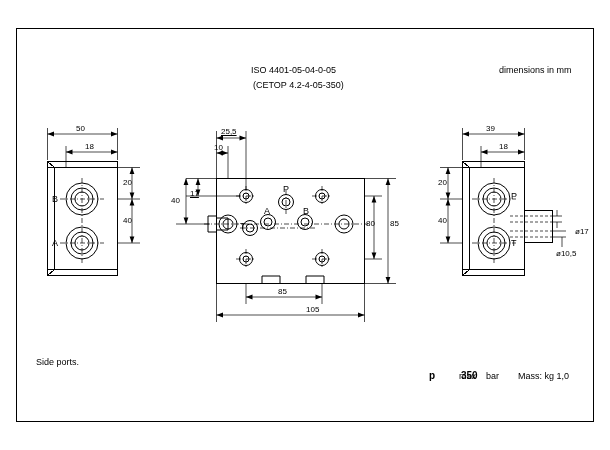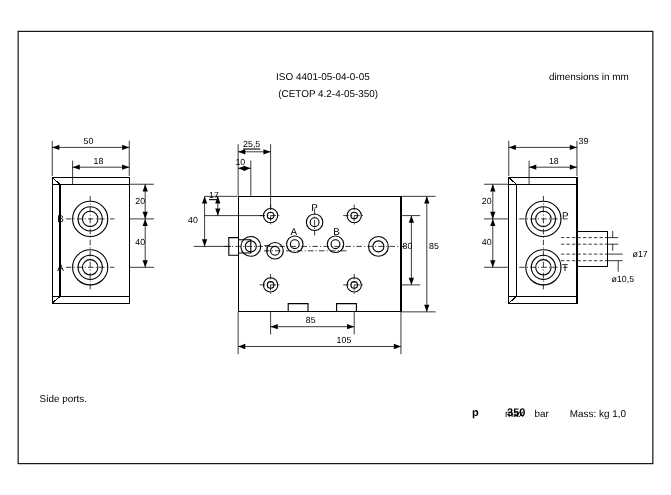--- a/index.html
+++ b/index.html
@@ -189,21 +189,21 @@
       <polygon points="388,178.5 385.6,185 390.4,185"></polygon>
       <polygon points="388,283.5 385.6,277 390.4,277"></polygon>
       <polygon points="246,297 252.5,294.6 252.5,299.4"></polygon>
       <polygon points="322,297 315.5,294.6 315.5,299.4"></polygon>
       <polygon points="216.5,315 223,312.6 223,317.4"></polygon>
       <polygon points="364.5,315 358,312.6 358,317.4"></polygon>
     </g>
   </svg>
   <div class="txt" style="left:221px;top:128px;text-decoration:underline;">25,5</div>
   <div class="txt" style="left:214px;top:144px;">10</div>
-  <div class="txt" style="left:190px;top:174px;text-decoration:underline;">17</div>
+  <div class="txt" style="left:190px;top:190px;text-decoration:underline;">17</div>
   <div class="txt" style="left:171px;top:197px;">40</div>
   <div class="txt" style="left:366px;top:220px;">80</div>
   <div class="txt" style="left:390px;top:220px;">85</div>
   <div class="txt" style="left:278px;top:288px;">85</div>
   <div class="txt" style="left:283px;top:306px;margin-left:23px;">105</div>
   <div class="txt s9" style="left:283px;top:185px;">P</div>
   <div class="txt s9" style="left:264px;top:207px;">A</div>
   <div class="txt s9" style="left:303px;top:207px;">B</div>
   <div class="txt s9" style="left:240px;top:222px;">T</div>
 
@@ -264,21 +264,21 @@
       <polygon points="462.5,134 469,131.6 469,136.4"></polygon>
       <polygon points="524.5,134 518,131.6 518,136.4"></polygon>
       <polygon points="481,152 487.5,149.6 487.5,154.4"></polygon>
       <polygon points="524.5,152 518,149.6 518,154.4"></polygon>
       <polygon points="448,167.5 445.6,174 450.4,174"></polygon>
       <polygon points="448,199 445.6,192.5 450.4,192.5"></polygon>
       <polygon points="448,199 445.6,205.5 450.4,205.5"></polygon>
       <polygon points="448,243 445.6,236.5 450.4,236.5"></polygon>
     </g>
   </svg>
-  <div class="txt" style="left:486px;top:125px;margin-left:40px;">39</div>
+  <div class="txt" style="left:486px;top:125px;">39</div>
   <div class="txt" style="left:499px;top:143px;">18</div>
   <div class="txt" style="left:438px;top:179px;">20</div>
   <div class="txt" style="left:438px;top:217px;">40</div>
   <div class="txt s9" style="left:511px;top:192px;">P</div>
   <div class="txt s9" style="left:511px;top:239px;">T</div>
   <div class="txt" style="left:559px;top:228px;margin-left:16px;">ø17</div>
   <div class="txt" style="left:556px;top:250px;">ø10,5</div>
 
 </div>
 

